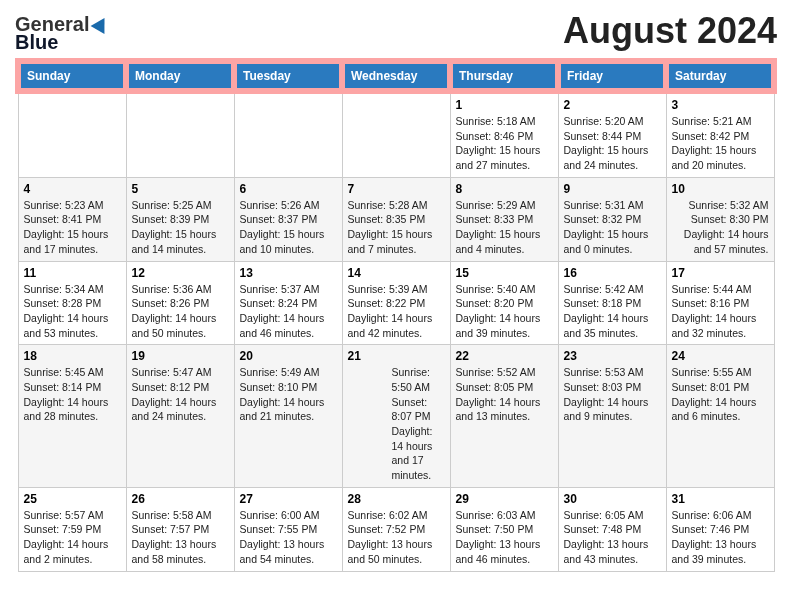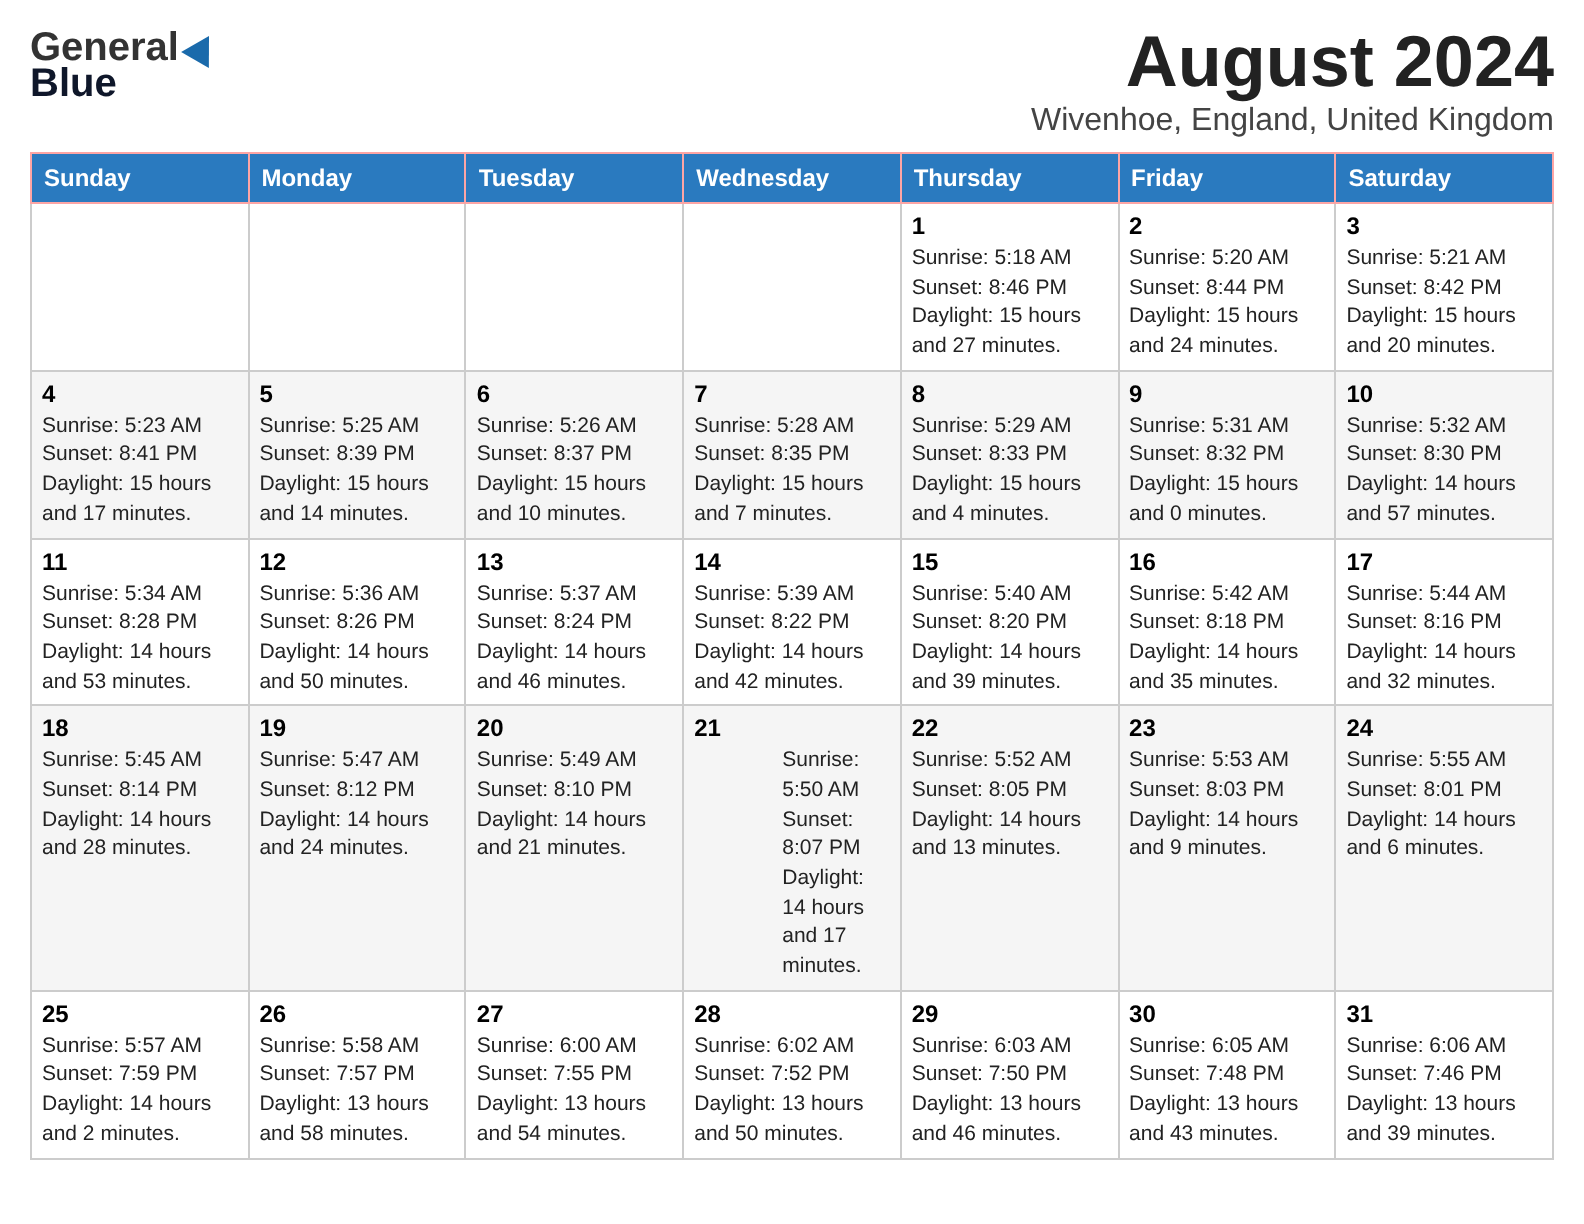--- a/index.html
+++ b/index.html
@@ -33,21 +33,21 @@
       display: inline-block;
       width: 0; height: 0;
       border-left: 8px solid transparent;
       border-right: 8px solid transparent;
       border-bottom: 14px solid #1a6aab;
       margin-left: 2px;
       vertical-align: middle;
       transform: rotate(30deg);
     }
     .title-block {
-      text-align: right;
+      text-align: center;
     }
     .title-block h1 {
       font-size: 36px;
       font-weight: bold;
       color: #222;
     }
     .title-block h2 {
       font-size: 16px;
       font-weight: normal;
       color: #444;
@@ -56,21 +56,21 @@
       width: 100%;
       border-collapse: collapse;
       font-size: 11px;
     }
     .calendar-table thead th {
       background: #2a7abf;
       color: #fff;
       font-weight: bold;
       text-align: left;
       padding: 5px 6px;
-      border: 1px solid #fca5a5;
+      border: 6px solid #fca5a5;
       font-size: 12px;
     }
     .calendar-table tbody td {
       border: 1px solid #ccc;
       vertical-align: top;
       padding: 4px 5px;
       width: calc(100% / 7);
       min-height: 80px;
       background: #fff;
     }
@@ -98,21 +98,20 @@
 <div class="header-area">
   <div class="logo">
     <div style="display:flex; align-items:center; gap:2px;">
       <span class="logo-text logo-general">General</span>
       <span class="logo-triangle"></span>
     </div>
     <span class="logo-text logo-blue" style="margin-top:-2px;">Blue</span>
   </div>
   <div class="title-block">
     <h1>August 2024</h1>
-    <h2>Wivenhoe, England, United Kingdom</h2>
   </div>
 </div>
 
 <table class="calendar-table">
   <thead>
     <tr id="header-row">
         <th>Sunday</th>
         <th>Monday</th>
         <th>Tuesday</th>
         <th>Wednesday</th>
@@ -178,21 +177,21 @@
 Daylight: 15 hours and 4 minutes.</div>
         </td>
         <td>
           <span class="day-num">9</span>
           <div class="day-info" style="white-space: pre-line;">Sunrise: 5:31 AM
 Sunset: 8:32 PM
 Daylight: 15 hours and 0 minutes.</div>
         </td>
         <td>
           <span class="day-num">10</span>
-          <div class="day-info" style="white-space: pre-line;">Sunrise: 5:32 AM
+          <div class="day-info" style="white-space: pre-line; text-align: right;">Sunrise: 5:32 AM
 Sunset: 8:30 PM
 Daylight: 14 hours and 57 minutes.</div>
         </td>
       </tr>
       <tr>
         <td>
           <span class="day-num">11</span>
           <div class="day-info" style="white-space: pre-line;">Sunrise: 5:34 AM
 Sunset: 8:28 PM
 Daylight: 14 hours and 53 minutes.</div>

